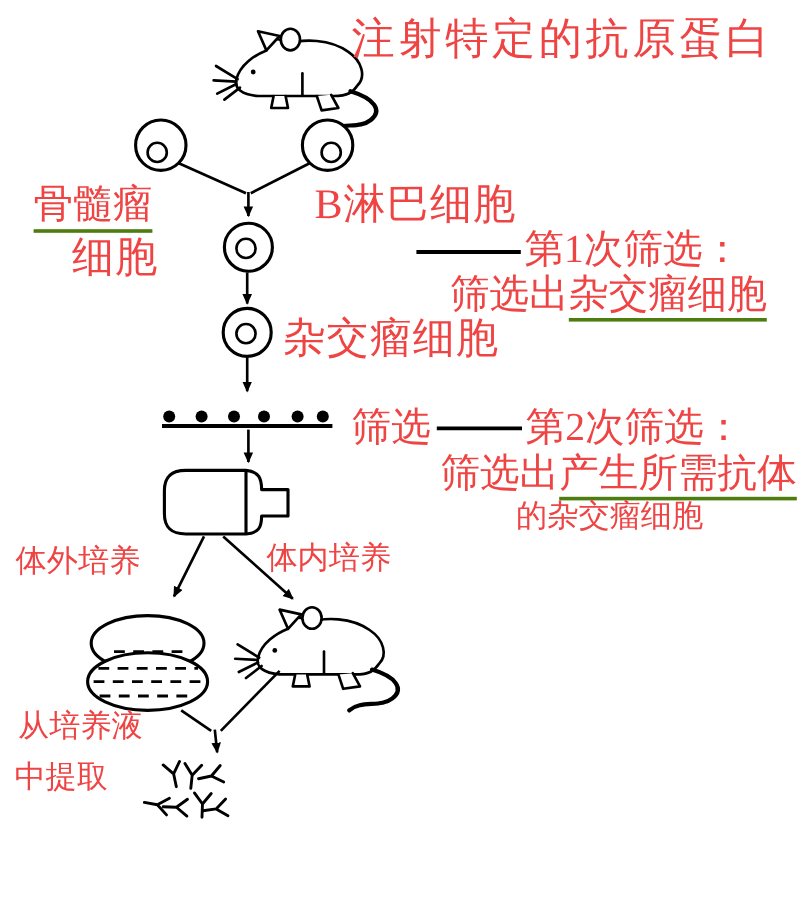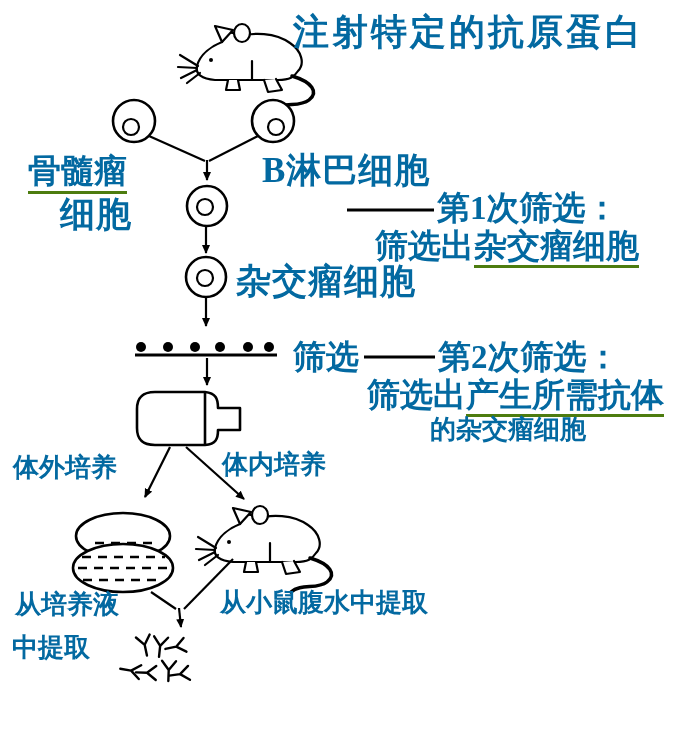--- a/index.html
+++ b/index.html
@@ -1,21 +1,21 @@
 <!DOCTYPE html>
 <html><head>
 <meta charset="utf-8">
 <style>
   html,body{margin:0;padding:0;background:#ffffff;}
   .stage{
     position:relative;width:675px;height:754px;background:#ffffff;overflow:hidden;
     font-family:"Liberation Serif","DejaVu Serif",serif;color:#000;
   }
   .stage svg{position:absolute;left:0;top:0;}
-  .lbl{position:absolute;font-weight:bold;line-height:1.08;white-space:nowrap;color:#0369a1;}
+  .lbl{position:absolute;font-weight:normal;line-height:1.08;white-space:nowrap;color:#ef4444;}
   .t36{font-size:36px;letter-spacing:3px;}
   .t34{font-size:26px;letter-spacing:0px;}
   .t33{font-size:33px;letter-spacing:0px;}
   .t30{font-size:35px;letter-spacing:1px;}
   .ul{border-bottom:3px solid #4d7c0f;padding-bottom:1px;}
 </style>
 </head>
 <body>
 
 <div class="stage">
@@ -141,15 +141,14 @@
   <div class="lbl t33" style="left:438px;top:340px">第2次筛选：</div>
   <div class="lbl t33" style="left:367px;top:378px"><span>筛选出</span><span class="ul">产生所需抗体</span></div>
   <div class="lbl t34" style="left:430px;top:416px">的杂交瘤细胞</div>
 
   <div class="lbl t34" style="left:13px;top:454px">体外培养</div>
   <div class="lbl t34" style="left:222px;top:451px">体内培养</div>
 
   <div class="lbl t34" style="left:15px;top:591px">从培养液</div>
   <div class="lbl t34" style="left:12px;top:634px">中提取</div>
 
-  <div class="lbl t34" style="left:220px;top:589px">从小鼠腹水中提取</div>
 
 </div>
 
 </body></html>

